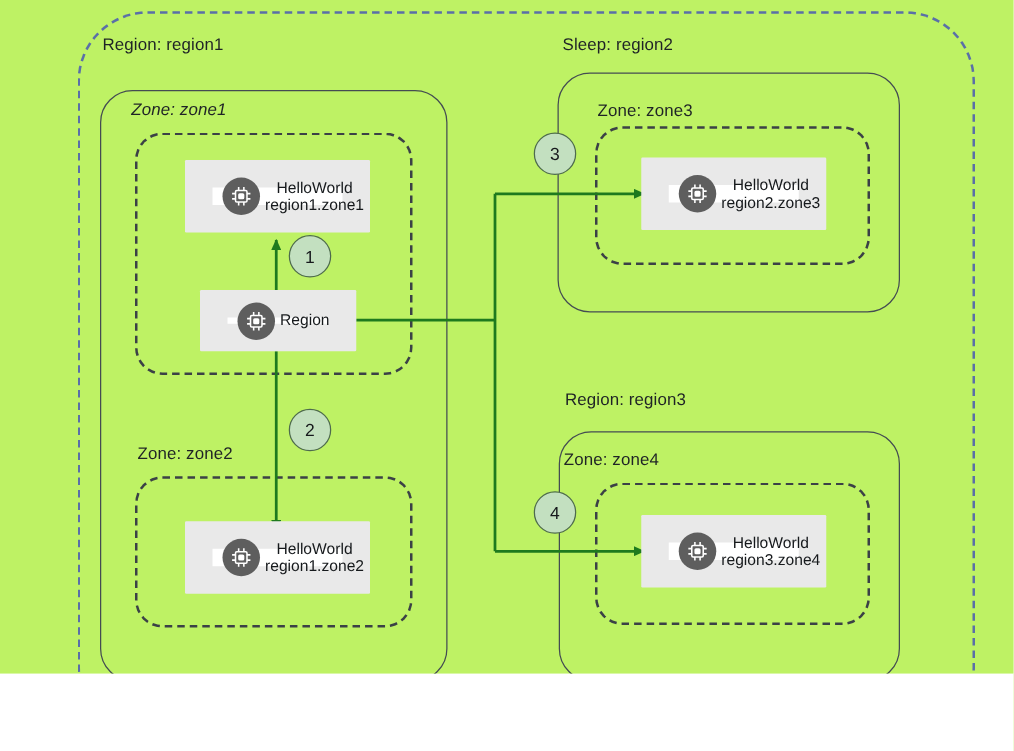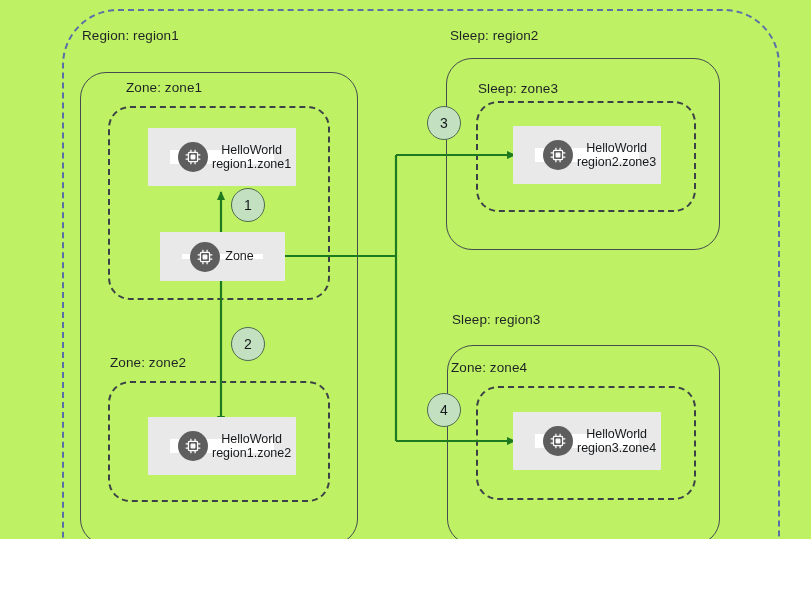--- a/index.html
+++ b/index.html
@@ -47,33 +47,33 @@
 </head>
 <body>
 
 <div id="canvas">
 
   <div class="outer-boundary"></div>
 
   <div class="group-label" style="left:82px;top:28px;">Region: region1</div>
   <div class="region-box" style="left:80px;top:72px;width:278px;height:473px;"></div>
 
-  <div class="group-label" style="left:126px;top:80px;">Zone: zone1</div>
+  <div class="group-label" style="left:105px;top:80px;font-style:italic;">Zone: zone1</div>
   <div class="zone-box" style="left:108px;top:106px;width:222px;height:194px;"></div>
 
   <div class="group-label" style="left:110px;top:355px;text-align:center;">Zone: zone2</div>
   <div class="zone-box" style="left:108px;top:381px;width:222px;height:121px;"></div>
 
   <div class="group-label" style="left:450px;top:28px;">Sleep: region2</div>
   <div class="region-box" style="left:446px;top:58px;width:274px;height:192px;"></div>
 
-  <div class="group-label" style="left:478px;top:81px;">Sleep: zone3</div>
+  <div class="group-label" style="left:478px;top:81px;">Zone: zone3</div>
   <div class="zone-box" style="left:476px;top:101px;width:220px;height:111px;"></div>
 
-  <div class="group-label" style="left:452px;top:312px;">Sleep: region3</div>
+  <div class="group-label" style="left:452px;top:312px;">Region: region3</div>
   <div class="region-box" style="left:447px;top:345px;width:273px;height:200px;"></div>
 
   <div class="group-label" style="left:451px;top:360px;">Zone: zone4</div>
   <div class="zone-box" style="left:476px;top:386px;width:220px;height:114px;"></div>
 
   <svg id="edges" viewBox="0 0 811 601">
     <defs>
       <marker id="arrowhead" markerWidth="9" markerHeight="8" refX="8" refY="4" orient="auto" markerUnits="userSpaceOnUse">
         <path d="M0,0 L9,4 L0,8 z" fill="#1e7a1e"></path>
       </marker>
@@ -111,21 +111,21 @@
     <div class="node-inner">
       <span class="node-icon">
         <svg width="20" height="20" viewBox="0 0 24 24">
           <g fill="none" stroke="#ffffff" stroke-width="1.5">
             <rect x="6.5" y="6.5" width="11" height="11" rx="1.2"></rect>
             <rect x="9.8" y="9.8" width="4.4" height="4.4" rx="0.8" fill="#ffffff"></rect>
             <path d="M9.5 3.2v3.3M14.5 3.2v3.3M9.5 17.5v3.3M14.5 17.5v3.3M3.2 9.5h3.3M3.2 14.5h3.3M17.5 9.5h3.3M17.5 14.5h3.3"></path>
           </g>
         </svg>
       </span>
-      <span class="node-label">Zone</span>
+      <span class="node-label">Region</span>
     </div>
   </div>
 
   <div class="node" style="left:148px;top:417px;width:148px;height:58px;">
     <div class="node-inner">
       <span class="node-icon">
         <svg width="20" height="20" viewBox="0 0 24 24">
           <g fill="none" stroke="#ffffff" stroke-width="1.5">
             <rect x="6.5" y="6.5" width="11" height="11" rx="1.2"></rect>
             <rect x="9.8" y="9.8" width="4.4" height="4.4" rx="0.8" fill="#ffffff"></rect>

